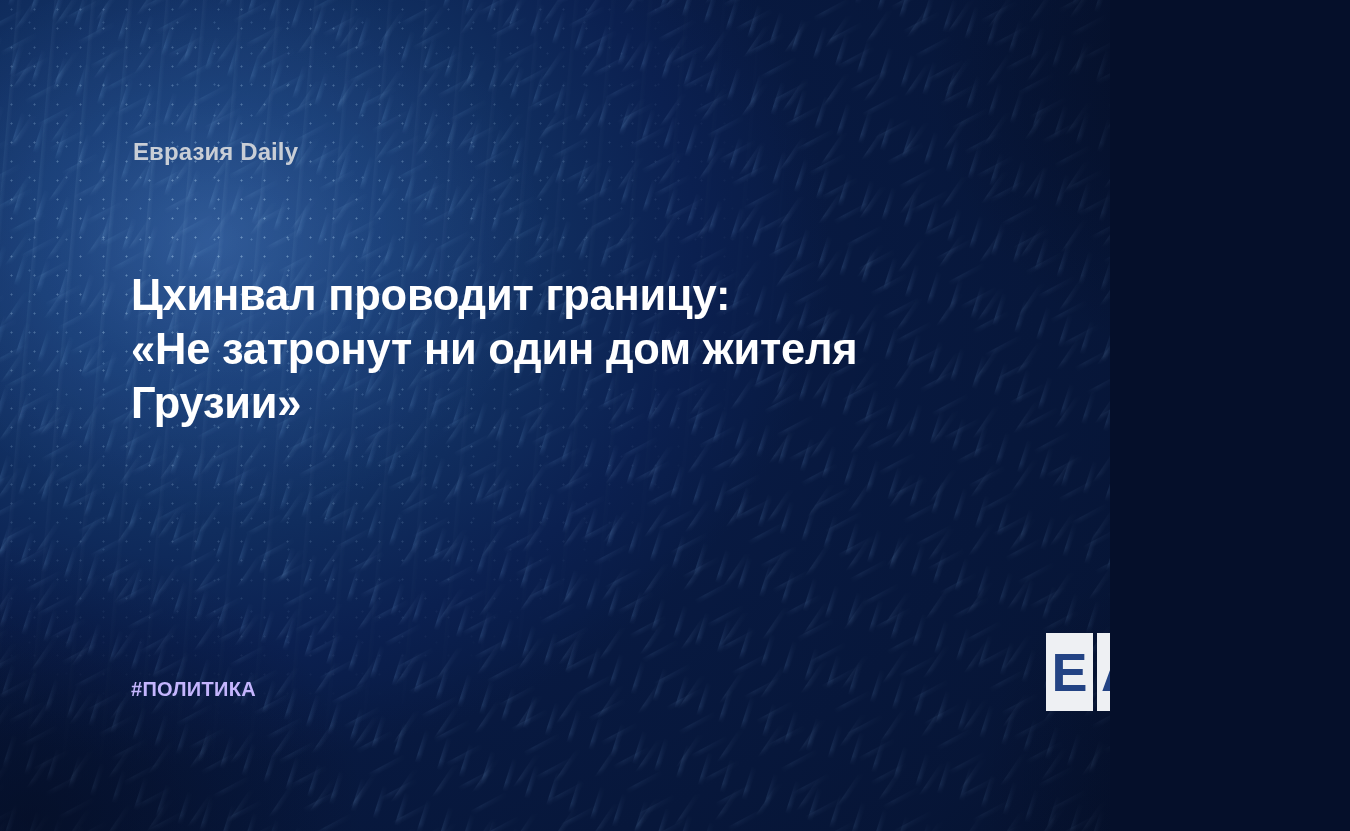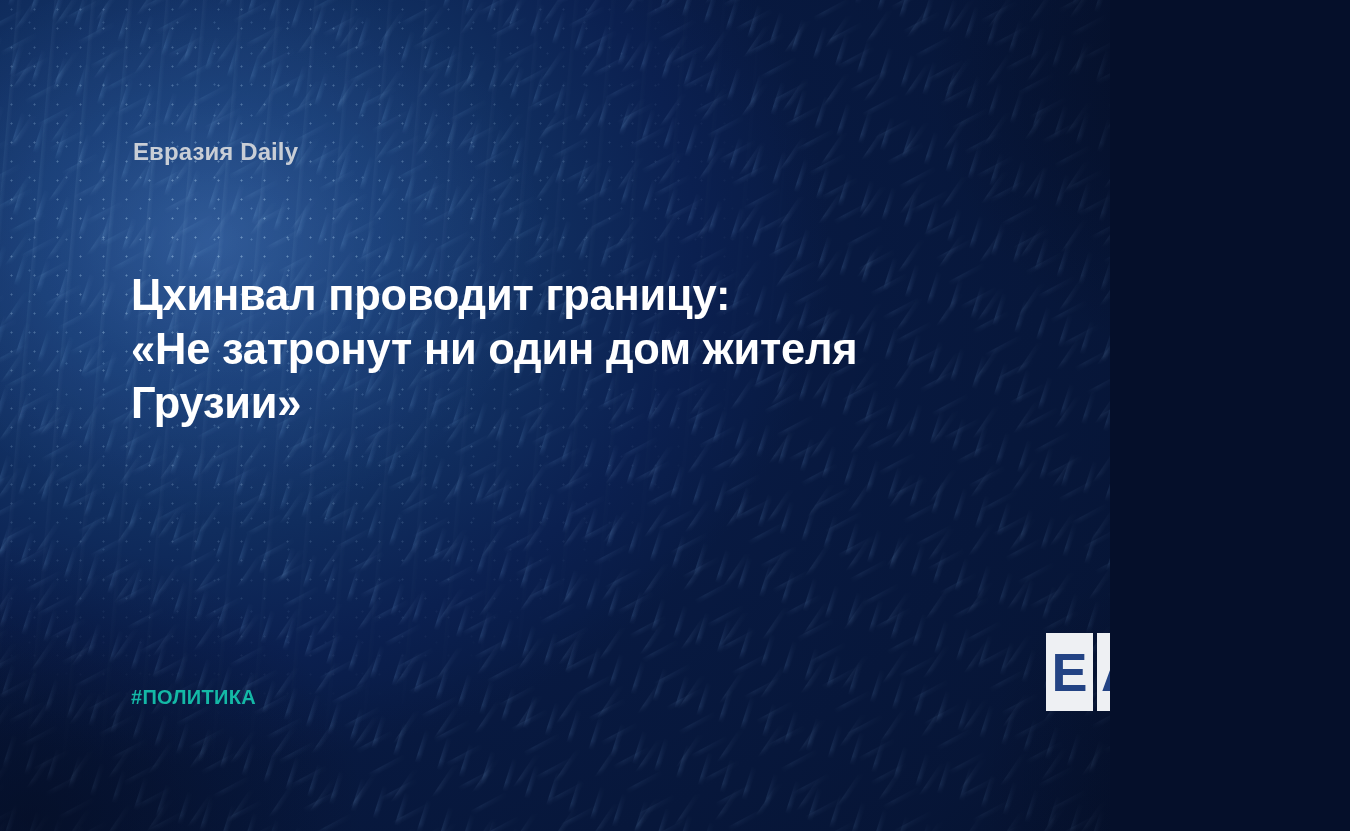--- a/index.html
+++ b/index.html
@@ -161,23 +161,22 @@
     display: block;
     white-space: nowrap;
   }
 
   .hashtag {
     position: absolute;
     left: 131px;
     top: 678px;
     font-size: 20px;
     font-weight: bold;
-    color: #14b8a6;
+    color: #c4b5fd;
     letter-spacing: 0.3px;
-    margin-top: 8px;
   }
 
   
   .logo {
     position: absolute;
     left: 1046px;
     top: 633px;
     width: 175px;
     height: 78px;
   }

